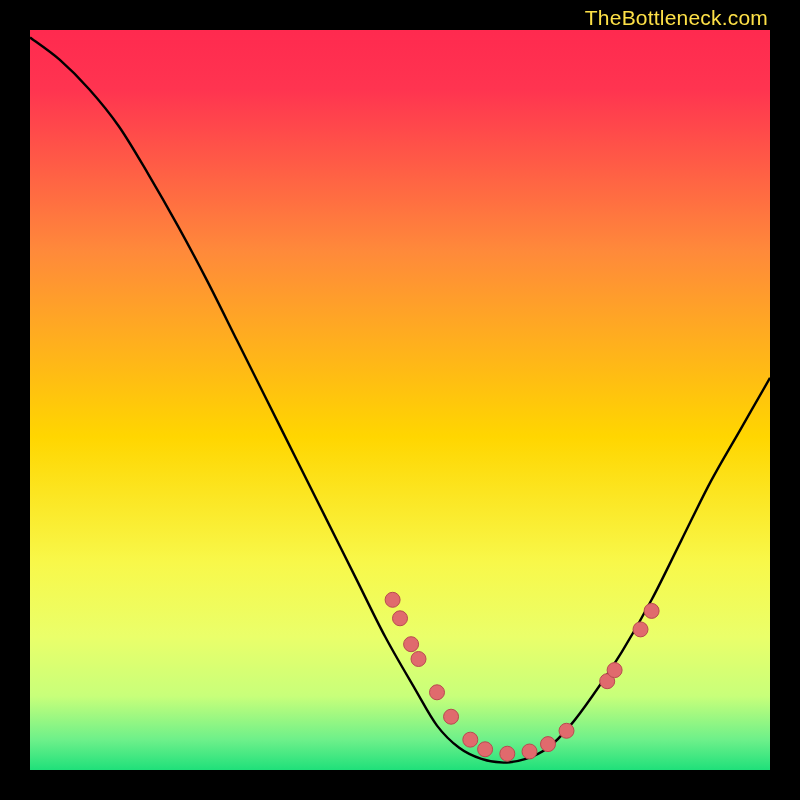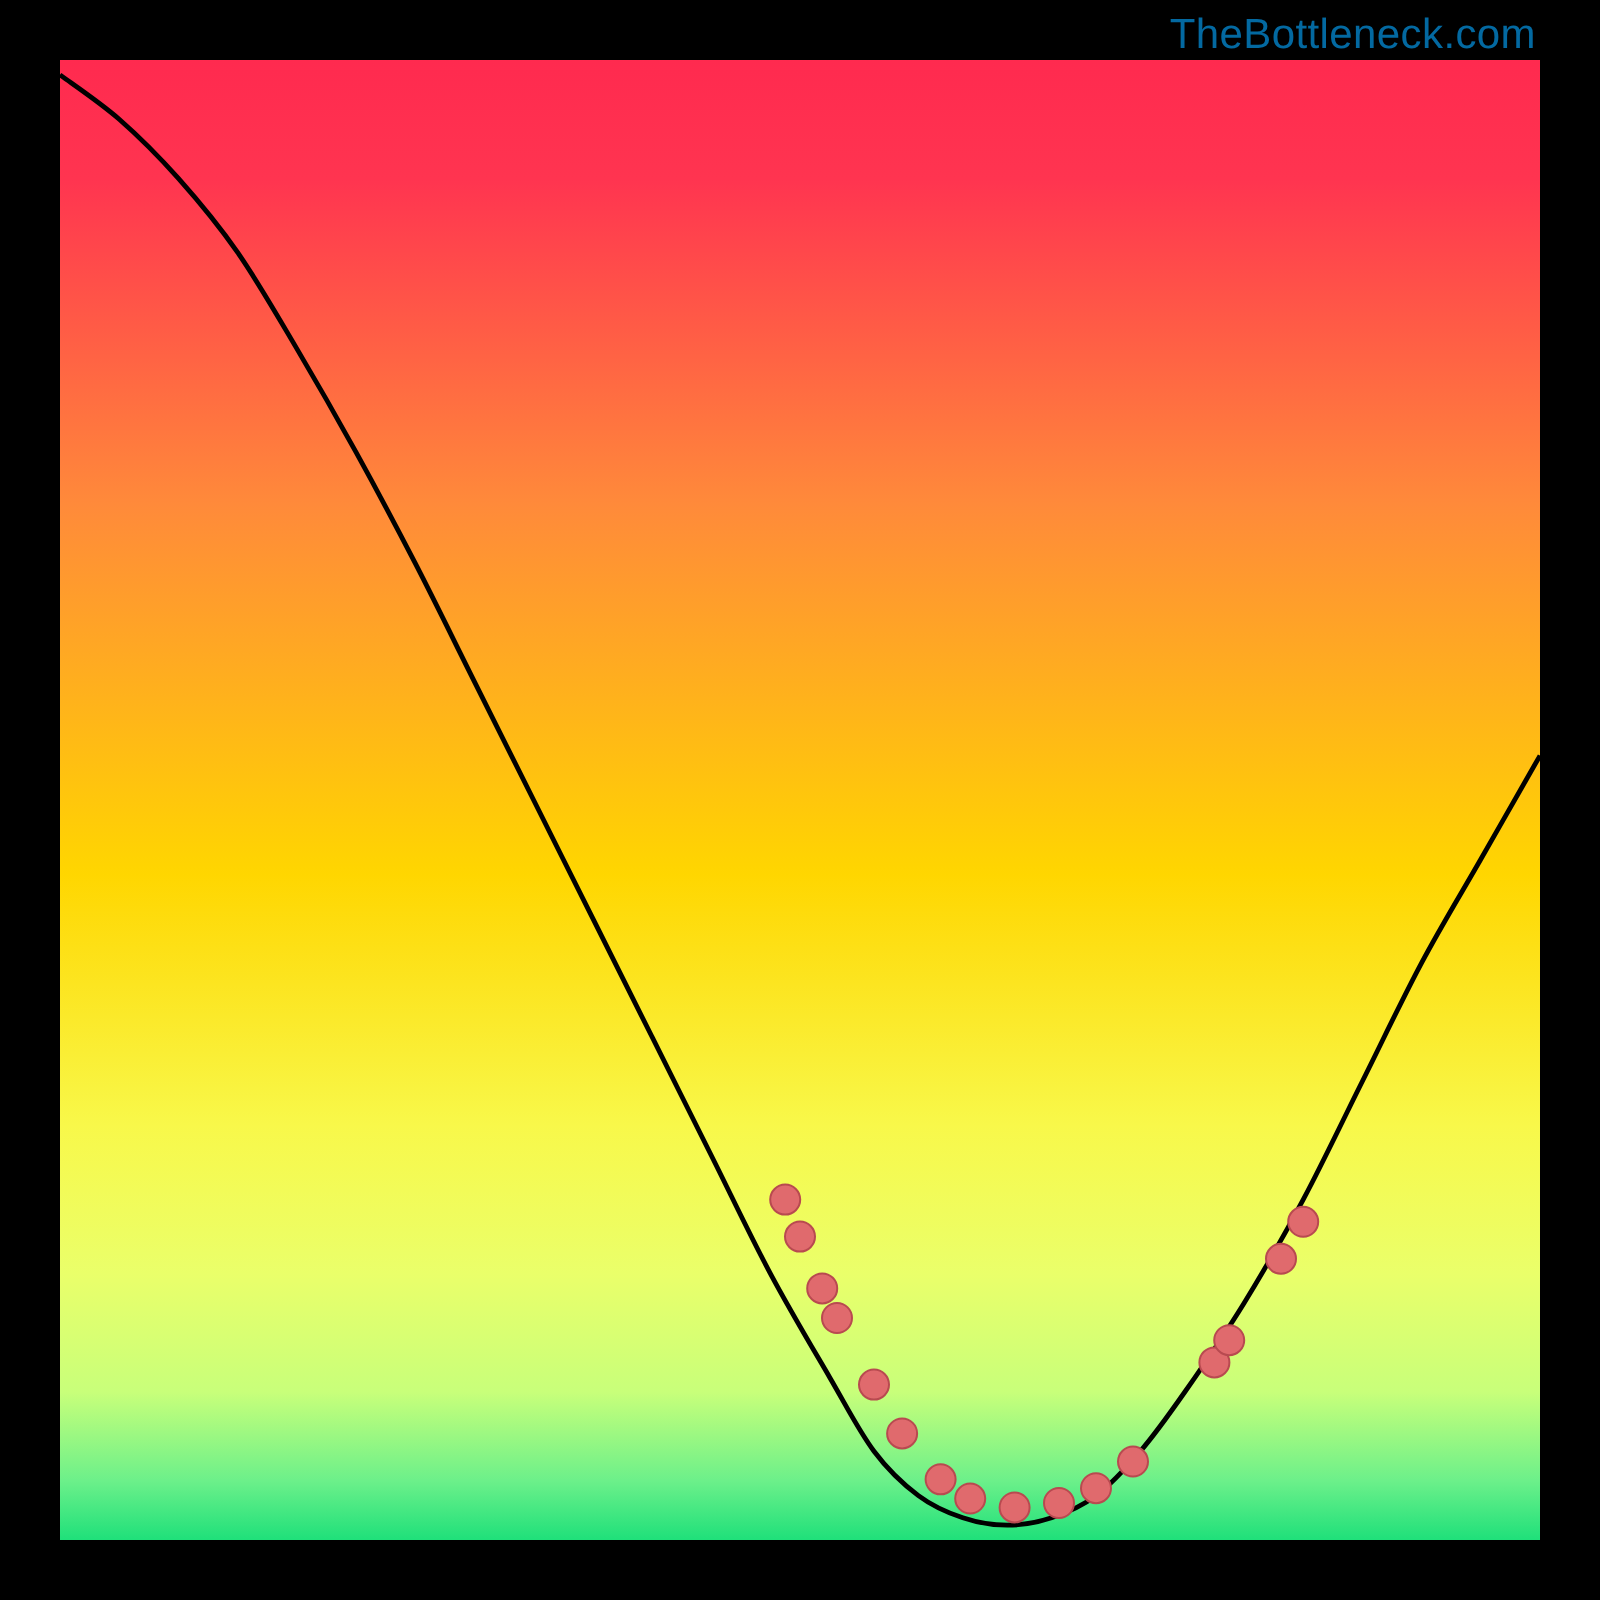--- a/index.html
+++ b/index.html
@@ -16,21 +16,21 @@
     left: 30px;
     top: 30px;
     width: 740px;
     height: 740px;
     overflow: hidden;
   }
   .watermark {
     position: absolute;
     top: 6px;
     right: 32px;
-    color: #0369a1;
+    color: #fde047;
     font-size: 21px;
     font-weight: normal;
     letter-spacing: 0.2px;
   }
   svg { display: block; }
 </style>
 </head>
 <body>
 
 <div class="frame">

